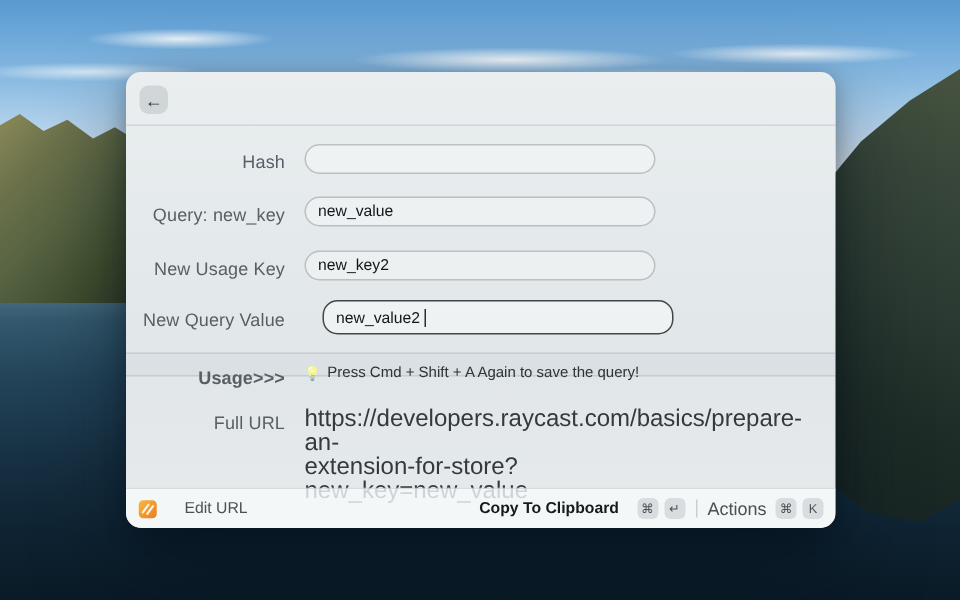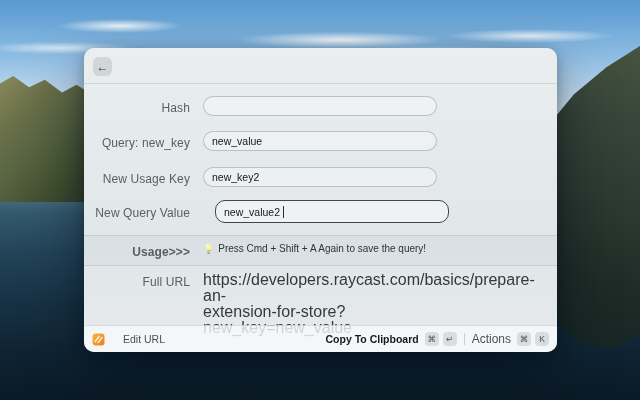--- a/index.html
+++ b/index.html
@@ -68,21 +68,21 @@
     font-size: 10.5px; font-weight: 500; color: #14171a; cursor: text;
   }
   .field.focused {
     height: 23px; border: 1.5px solid #41464a; background: rgba(255,255,255,0.45); margin-left: 12px;
   }
   .caret {
     width: 1px; height: 12px; background: #2b2f33; margin-left: 3px; flex: none;
   }
 
   .usage-band {
-    position: absolute; left: 0; right: 0; top: 187px; height: 31px;
+    position: absolute; left: 0; right: 0; top: 187px; height: 16px;
     border-top: 1px solid rgba(60,70,75,0.12);
     border-bottom: 1px solid rgba(60,70,75,0.12);
     background: rgba(130,155,170,0.07);
   }
   .usage-band .row-label { top: 9px; font-weight: 600; }
   .usage-content {
     position: absolute; left: 119px; top: 7px;
     display: flex; align-items: center; gap: 4px;
     font-size: 10px; color: #2e3336;
   }
@@ -98,21 +98,21 @@
     border-top: 1px solid rgba(60,70,75,0.15);
     background: rgba(248,250,251,0.8);
     border-radius: 0 0 10px 10px;
     display: flex; align-items: center; padding: 0 8px;
   }
   .app-chip { display: flex; align-items: center; gap: 18px; }
   .app-icon { width: 13px; height: 13px; display: block; }
   .app-label { font-size: 10.5px; color: #4a5054; }
   .bar-right { margin-left: auto; display: flex; align-items: center; }
   .bar-btn { display: flex; align-items: center; gap: 4px; cursor: pointer; }
-  .primary-label { font-size: 10.5px; font-weight: 700; color: #17191b; margin-right: 2px; }
+  .primary-label { font-size: 10.5px; font-weight: 700; color: #17191b; margin-right: 8px; }
   .secondary-label { font-size: 12px; color: #4a5054; margin-right: 2px; }
   .kbd {
     min-width: 14px; height: 14px; padding: 0 2px; border-radius: 4px;
     background: rgba(110,122,128,0.2); color: #4b5156;
     font-size: 8.5px; display: flex; align-items: center; justify-content: center;
   }
   .bar-divider { width: 1px; height: 12px; background: rgba(60,70,75,0.22); margin: 0 7px; }
 </style>
 </head>
 <body>

